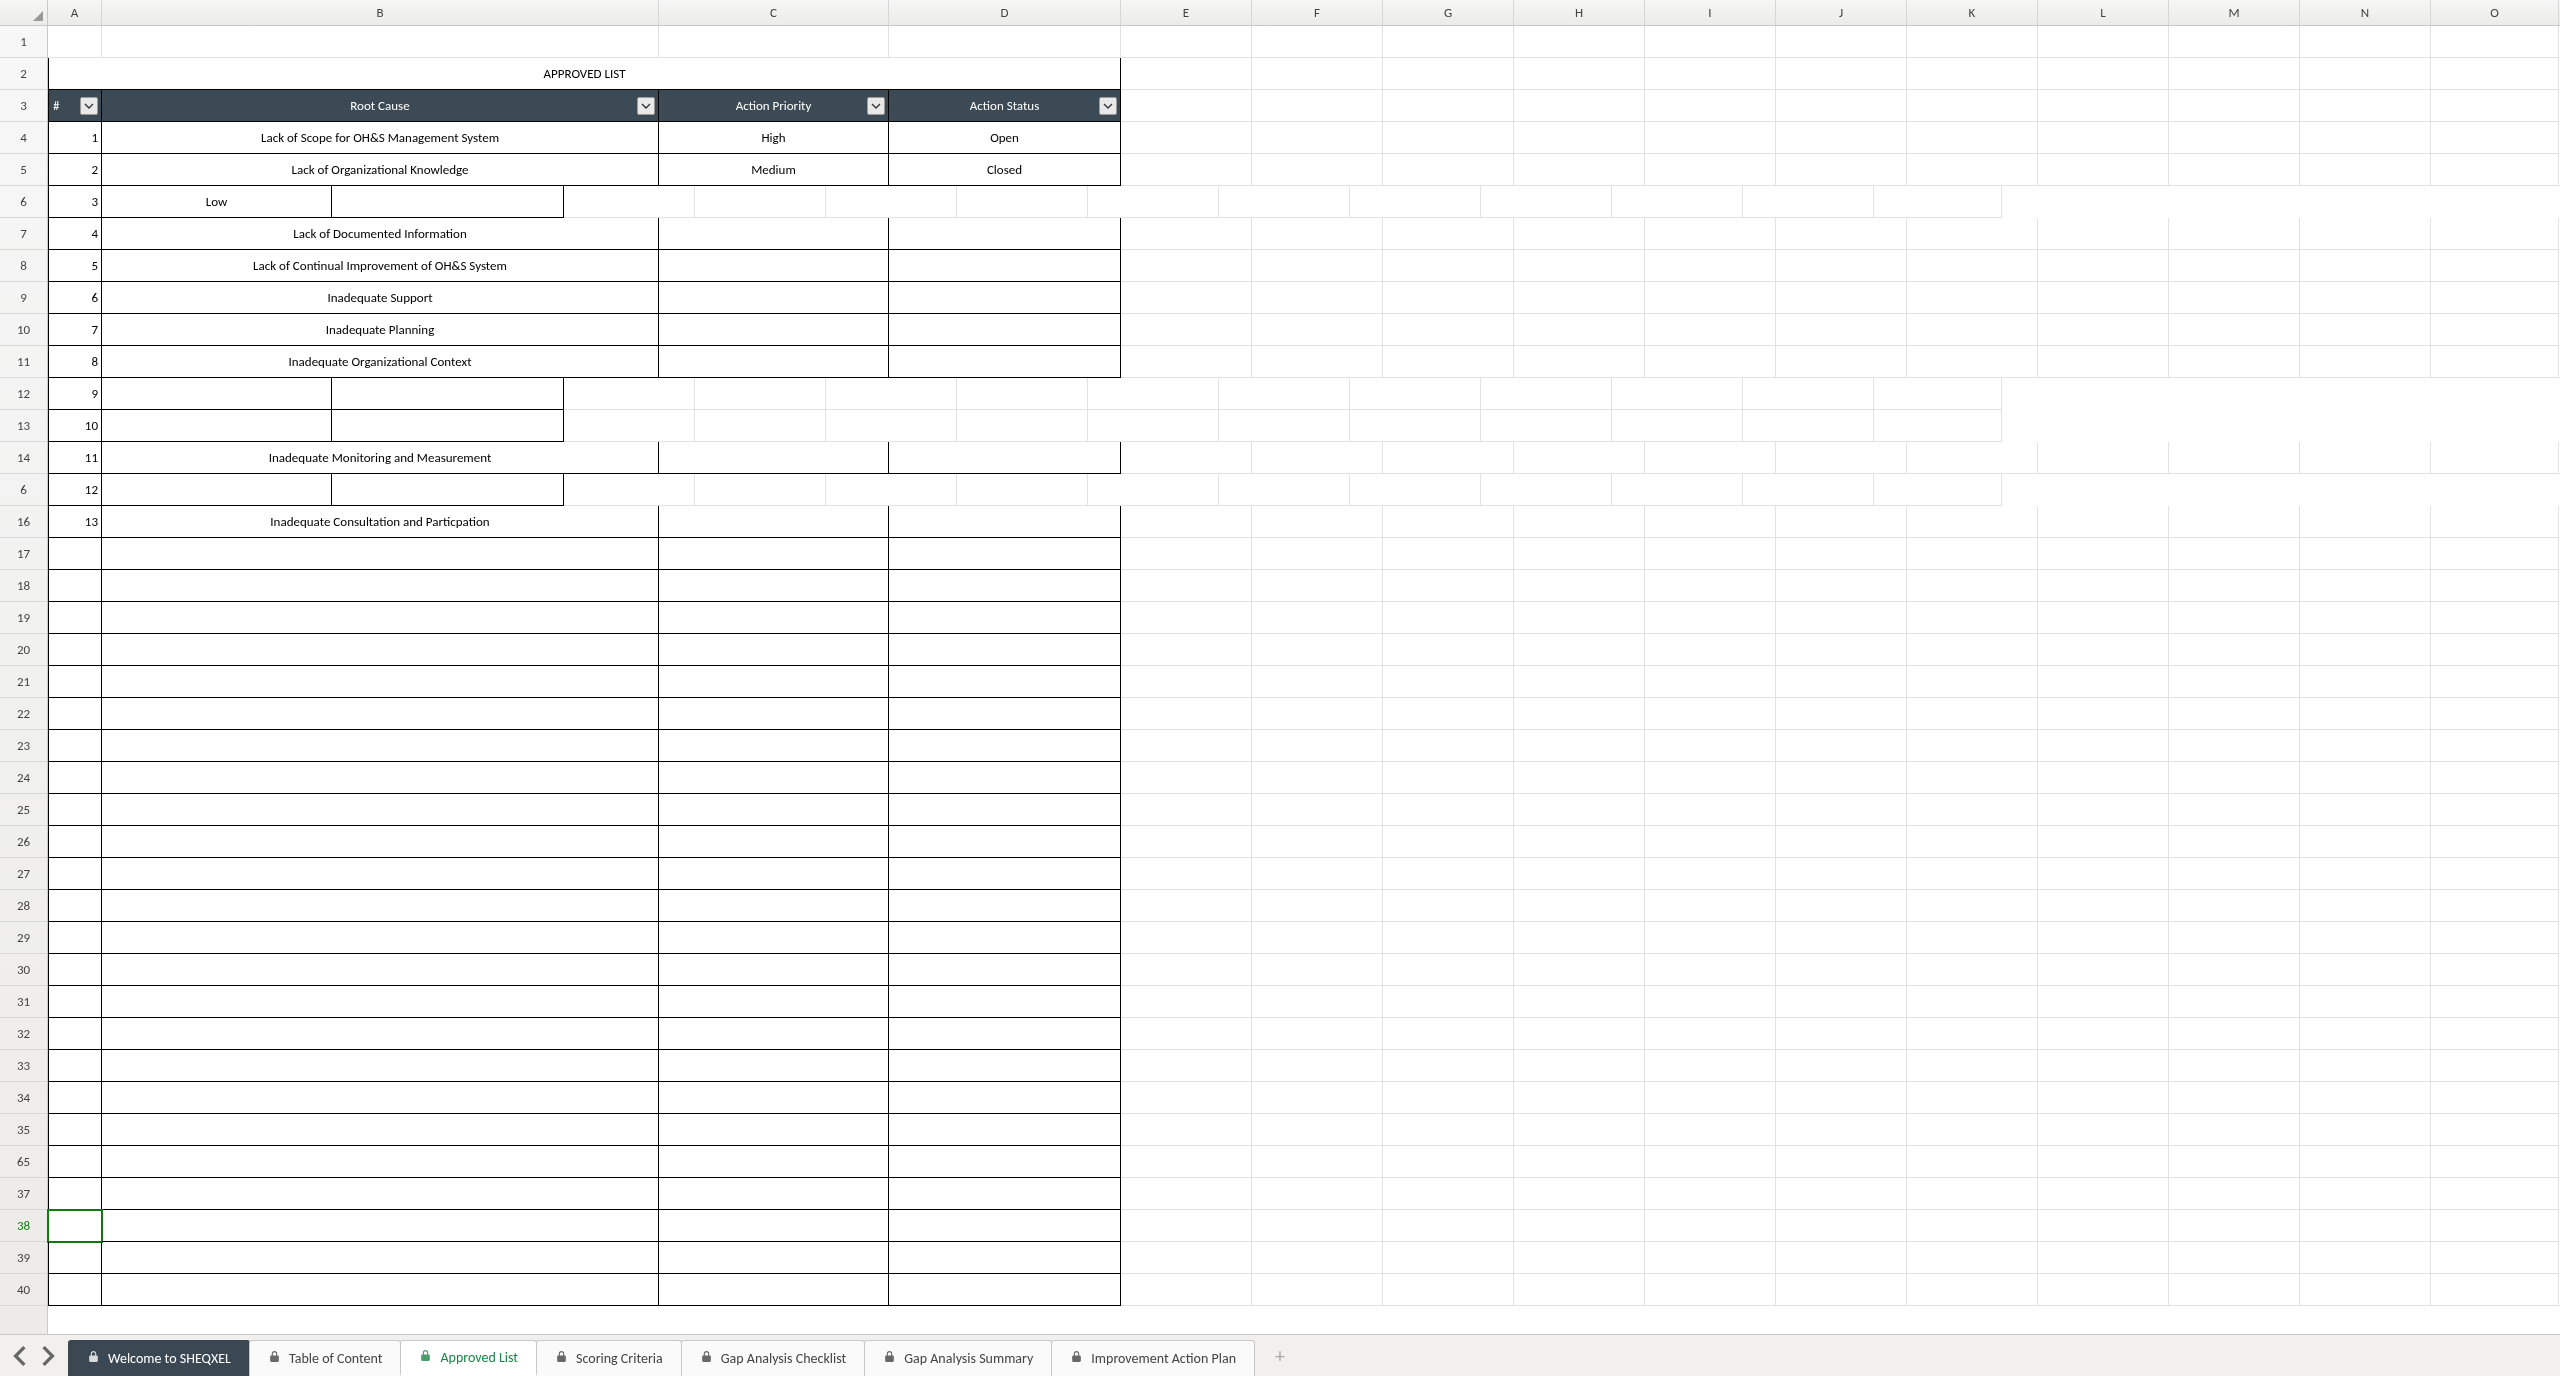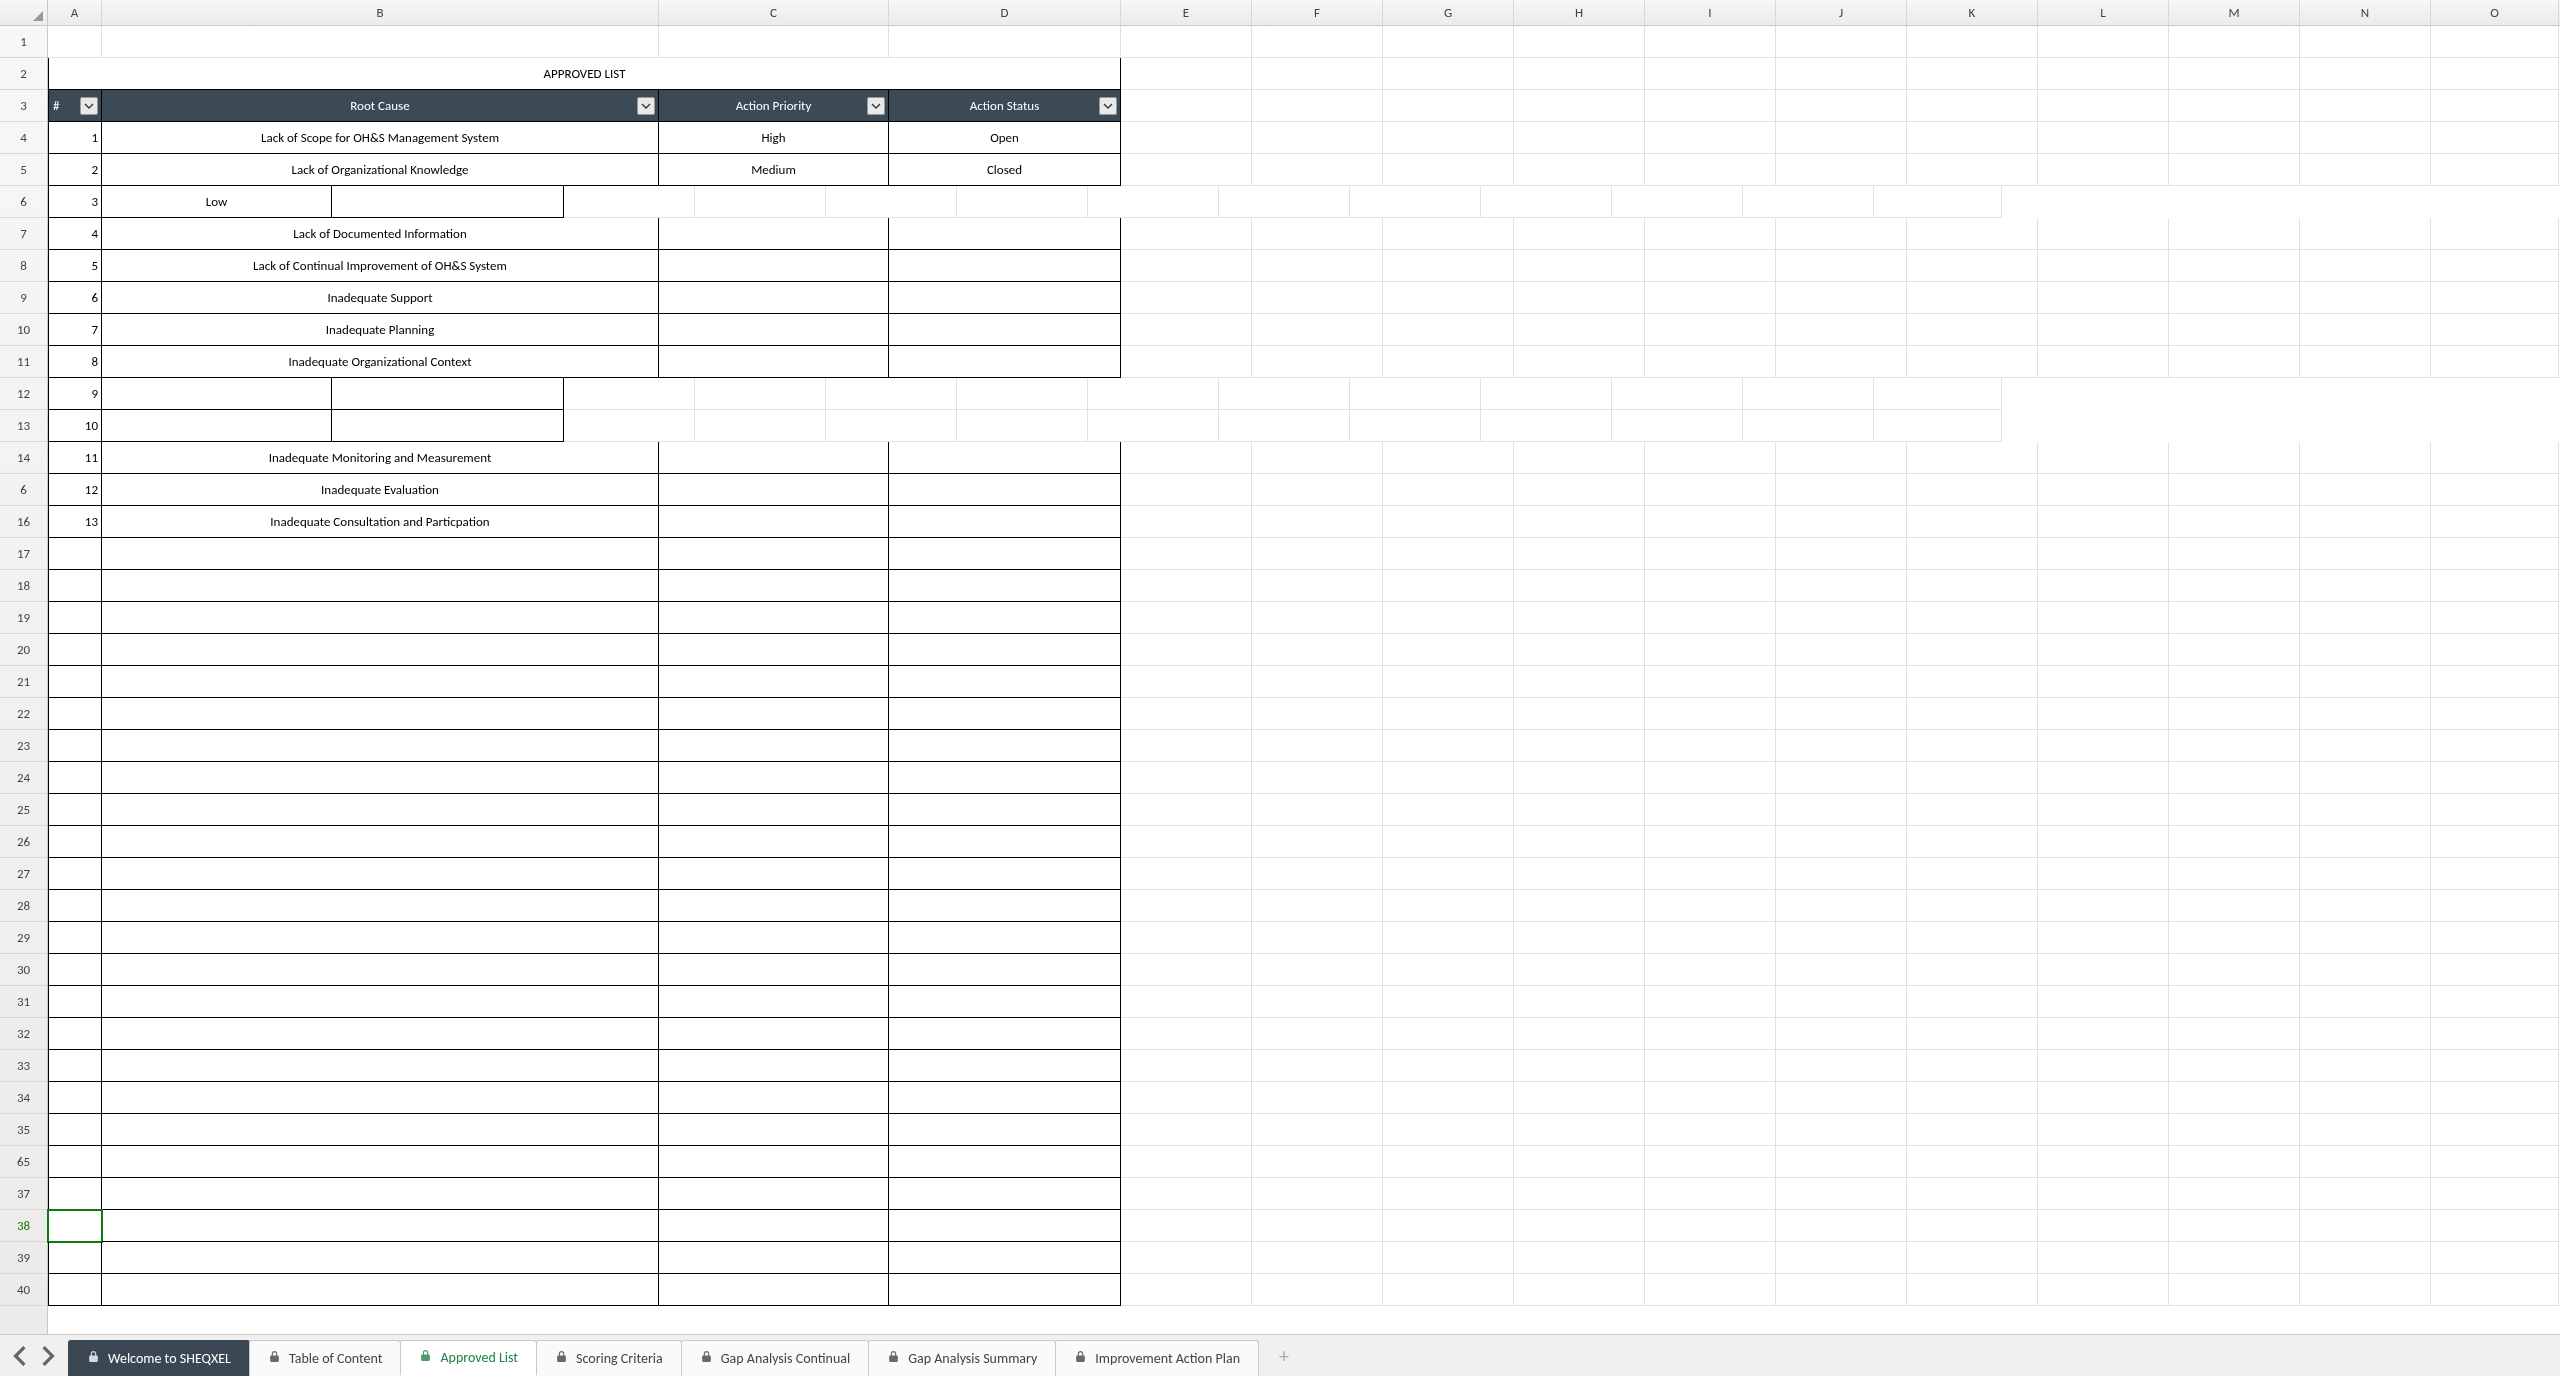--- a/index.html
+++ b/index.html
@@ -472,21 +472,20 @@
           <div class="cell " style="width: 131px;"></div>
           <div class="cell " style="width: 131px;"></div>
           <div class="cell " style="width: 131px;"></div>
           <div class="cell " style="width: 131px;"></div>
           <div class="cell " style="width: 131px;"></div>
           <div class="cell " style="width: 131px;"></div>
           <div class="cell " style="width: 128px;"></div>
         </div>
         <div class="row">
           <div class="cell numcell" style="width: 54px; border-left: 1px solid rgb(0, 0, 0);">12</div>
-          <div class="cell datacell" style="width: 557px;">Inadequate Evaluation</div>
           <div class="cell datacell" style="width: 230px;"></div>
           <div class="cell datacell" style="width: 232px;"></div>
           <div class="cell " style="width: 131px;"></div>
           <div class="cell " style="width: 131px;"></div>
           <div class="cell " style="width: 131px;"></div>
           <div class="cell " style="width: 131px;"></div>
           <div class="cell " style="width: 131px;"></div>
           <div class="cell " style="width: 131px;"></div>
           <div class="cell " style="width: 131px;"></div>
           <div class="cell " style="width: 131px;"></div>
@@ -958,21 +957,21 @@
       <div class="tab">
         <span><svg class="lock-icon" viewBox="0 0 24 24" fill="currentColor">
             <path d="M12 2a5 5 0 0 0-5 5v3H6a2 2 0 0 0-2 2v8a2 2 0 0 0 2 2h12a2 2 0 0 0 2-2v-8a2 2 0 0 0-2-2h-1V7a5 5 0 0 0-5-5zm-3 5a3 3 0 1 1 6 0v3H9V7z"></path>
           </svg></span>
         <span>Scoring Criteria</span>
       </div>
       <div class="tab">
         <span><svg class="lock-icon" viewBox="0 0 24 24" fill="currentColor">
             <path d="M12 2a5 5 0 0 0-5 5v3H6a2 2 0 0 0-2 2v8a2 2 0 0 0 2 2h12a2 2 0 0 0 2-2v-8a2 2 0 0 0-2-2h-1V7a5 5 0 0 0-5-5zm-3 5a3 3 0 1 1 6 0v3H9V7z"></path>
           </svg></span>
-        <span>Gap Analysis Continual</span>
+        <span>Gap Analysis Checklist</span>
       </div>
       <div class="tab">
         <span><svg class="lock-icon" viewBox="0 0 24 24" fill="currentColor">
             <path d="M12 2a5 5 0 0 0-5 5v3H6a2 2 0 0 0-2 2v8a2 2 0 0 0 2 2h12a2 2 0 0 0 2-2v-8a2 2 0 0 0-2-2h-1V7a5 5 0 0 0-5-5zm-3 5a3 3 0 1 1 6 0v3H9V7z"></path>
           </svg></span>
         <span>Gap Analysis Summary</span>
       </div>
       <div class="tab">
         <span><svg class="lock-icon" viewBox="0 0 24 24" fill="currentColor">
             <path d="M12 2a5 5 0 0 0-5 5v3H6a2 2 0 0 0-2 2v8a2 2 0 0 0 2 2h12a2 2 0 0 0 2-2v-8a2 2 0 0 0-2-2h-1V7a5 5 0 0 0-5-5zm-3 5a3 3 0 1 1 6 0v3H9V7z"></path>

